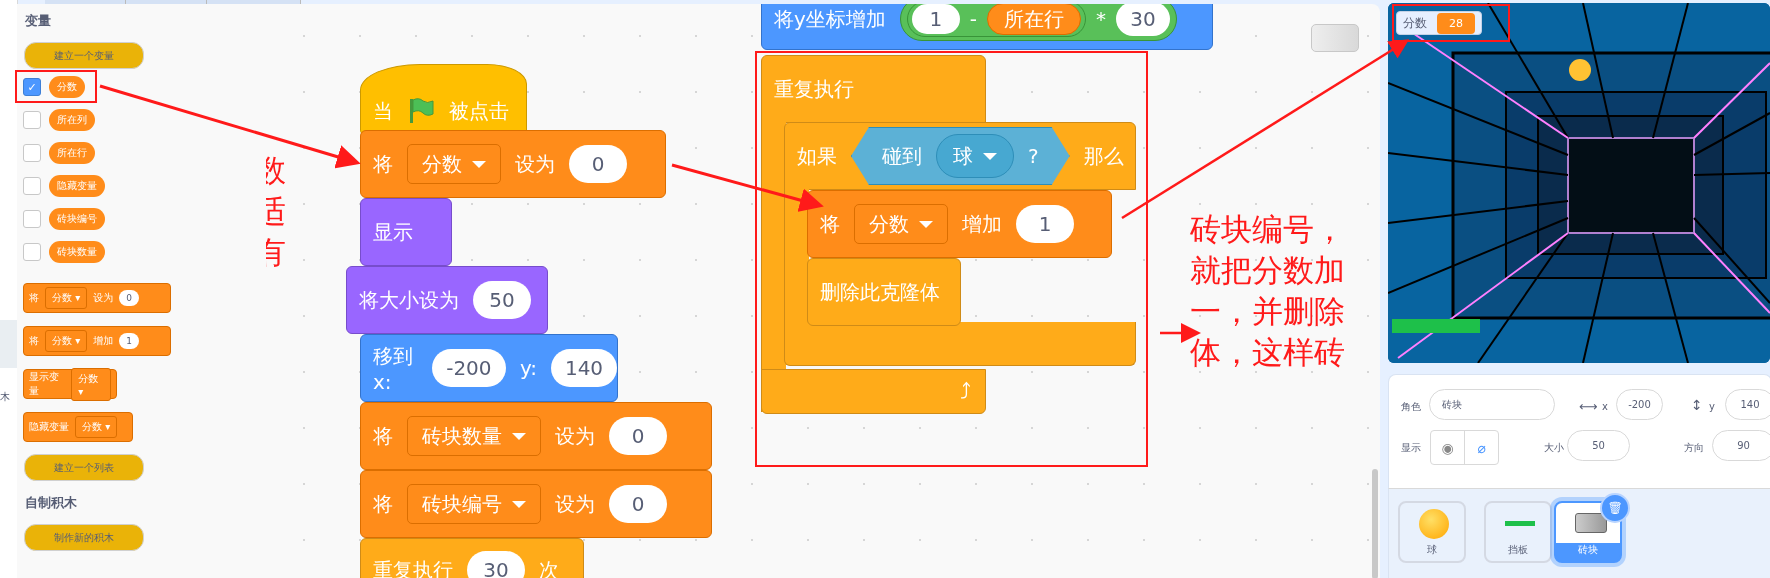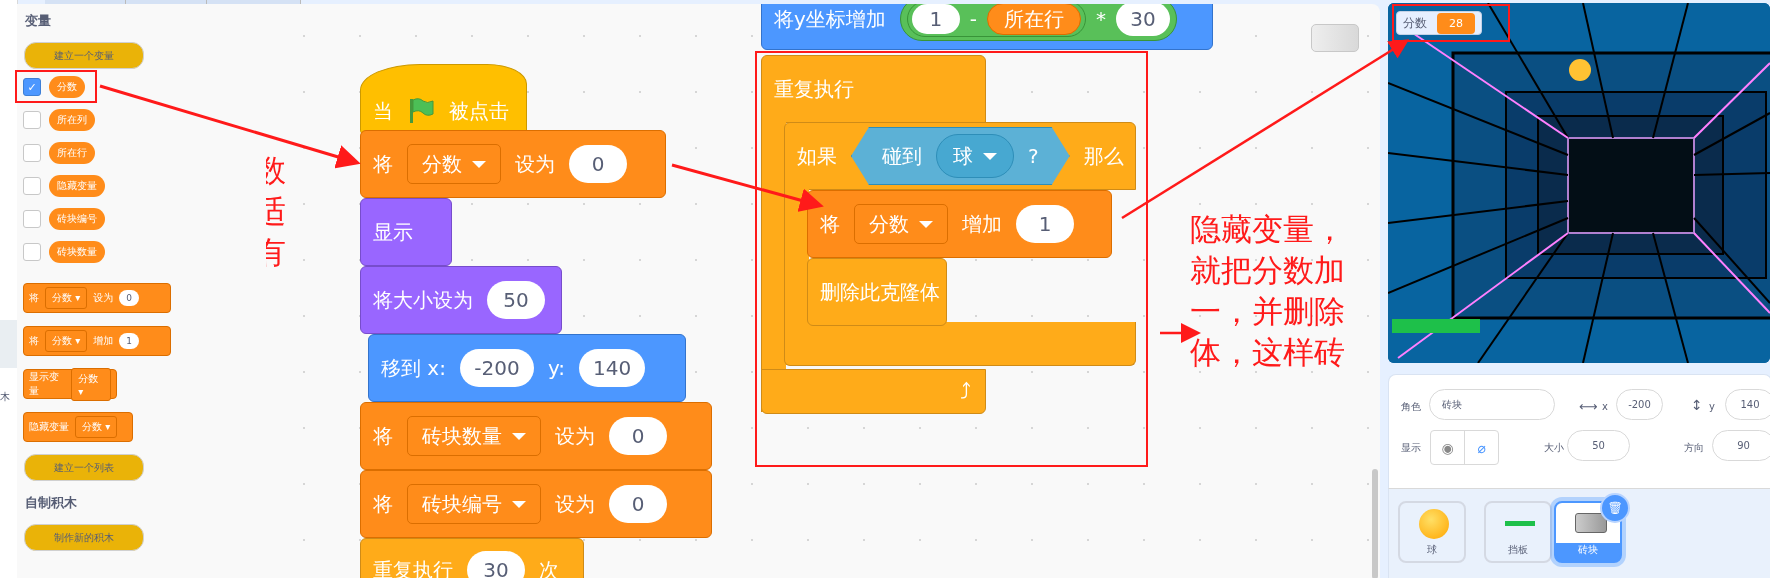--- a/index.html
+++ b/index.html
@@ -140,25 +140,25 @@
     <span class="dd">
         <span>分数</span>
         <span class="tri"></span>
       </span>
     <span>设为</span>
     <span class="num">0</span>
   </div>
   <div class="blk purple" style="left:94px;top:194px;width:92px;height:68px">
     <span>显示</span>
   </div>
-  <div class="blk purple" style="left:94px;top:262px;width:202px;height:68px">
+  <div class="blk purple" style="left:80px;top:262px;width:202px;height:68px">
     <span>将大小设为</span>
     <span class="num">50</span>
   </div>
-  <div class="blk blue" style="left:102px;top:330px;width:318px;height:68px">
+  <div class="blk blue" style="left:94px;top:330px;width:258px;height:68px">
     <span>移到 x:</span>
     <span class="num" style="min-width:74px">-200</span>
     <span>y:</span>
     <span class="num" style="min-width:66px">140</span>
   </div>
   <div class="blk orange" style="left:94px;top:398px;width:352px;height:68px">
     <span>将</span>
     <span class="dd">
         <span>砖块数量</span>
         <span class="tri"></span>
@@ -218,37 +218,37 @@
 
   <div class="blk orange" style="left:541px;top:186px;width:305px;height:68px">
     <span>将</span>
     <span class="dd">
         <span>分数</span>
         <span class="tri"></span>
       </span>
     <span>增加</span>
     <span class="num">1</span>
   </div>
-  <div class="blk gold" style="left:541px;top:254px;width:140px;height:68px">
+  <div class="blk gold" style="left:541px;top:254px;width:154px;height:68px">
     <span>删除此克隆体</span>
   </div>
 
   <div id="grey-btn"></div>
   <div id="scroll"></div>
 
   <div class="red-box" style="left:489px;top:47px;width:393px;height:416px"></div>
 
   <div class="note" style="left:-104px;top:146px;width:140px">
     <div>创建分数</div>
     <div>变量，适</div>
     <div>用于所有</div>
     <div>角色</div>
   </div>
   <div class="note" style="left:924px;top:205px;width:170px">
-    <div>隐藏变量，</div>
+    <div>砖块编号，</div>
     <div>就把分数加</div>
     <div>一，并删除</div>
     <div>体，这样砖</div>
   </div>
 </div>
 
 <div id="stage" class="abs">
   <svg width="382" height="360" viewBox="0 0 382 360" style="position:absolute;left:0;top:0">
     <rect x="0" y="0" width="382" height="360" fill="#0864a0"></rect>
     <rect x="65" y="50" width="330" height="265" fill="#0a4f82" stroke="#000" stroke-width="3"></rect>

